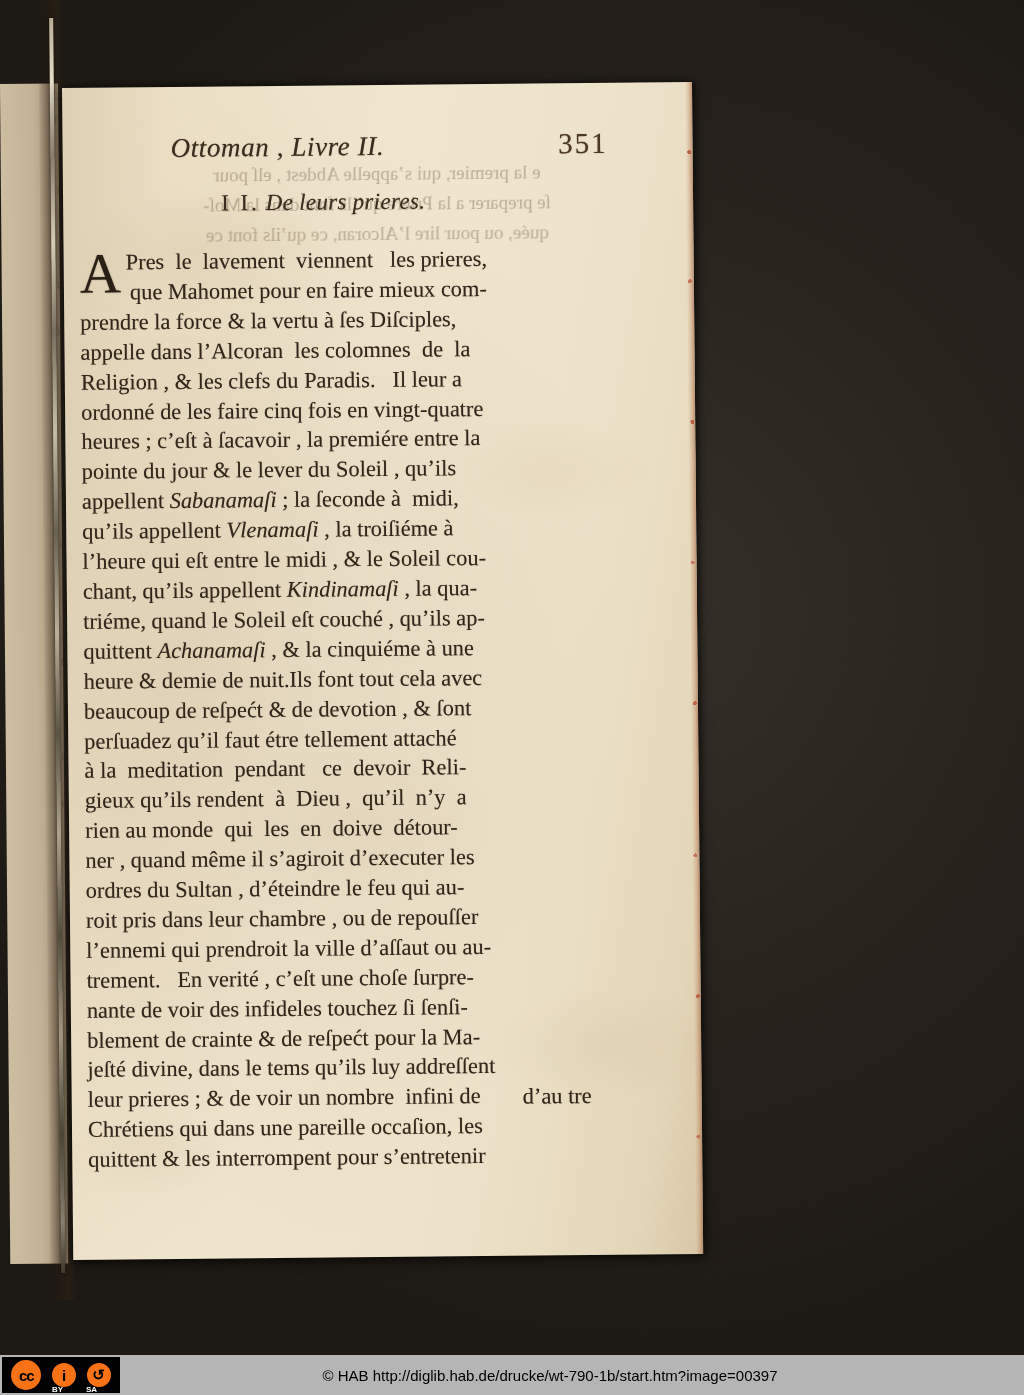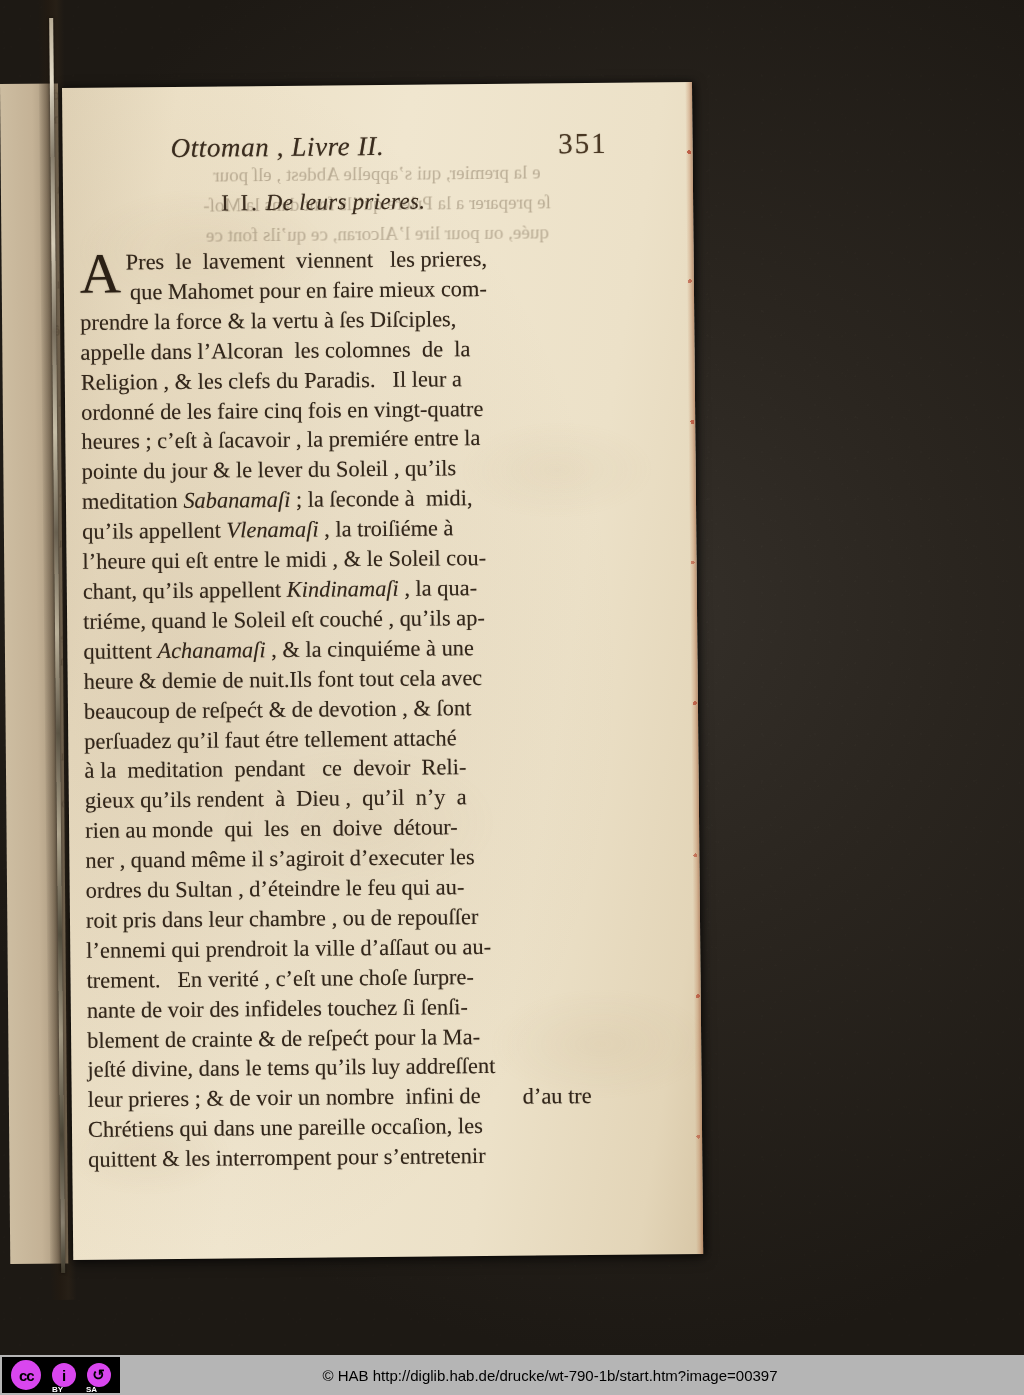--- a/index.html
+++ b/index.html
@@ -165,21 +165,21 @@
     position:absolute;left:0;top:1355px;width:1024px;height:40px;
     background:#b5b5b5;
     display:flex;align-items:center;
   }
   #cc-badge{
     width:118px;height:36px;margin-left:2px;background:#000;
     display:flex;align-items:center;justify-content:space-around;
     padding:0 4px;box-sizing:border-box;
   }
   .cc-mark{
-    background:#d946ef;border-radius:50%;
+    background:#f97316;border-radius:50%;
     display:flex;align-items:center;justify-content:center;
     color:#000;font-family:"Liberation Sans",sans-serif;font-weight:bold;
   }
   .cc-mark.cc{width:30px;height:30px;font-size:15px;letter-spacing:-1px;}
   .cc-mark.by{width:24px;height:24px;font-size:15px;}
   .cc-mark.sa{width:24px;height:24px;font-size:15px;}
   .cc-sub{
     position:absolute;color:#fff;font-family:"Liberation Sans",sans-serif;
     font-size:8px;font-weight:bold;bottom:1px;
   }
@@ -256,21 +256,21 @@
       <div class="dropcap">A</div>
       <div class="body">
           <span class="ln indent1"><span>Pres  le  lavement  viennent   les prieres,</span></span>
           <span class="ln indent2"><span>que Mahomet pour en faire mieux com-</span></span>
           <span class="ln"><span>prendre la force &amp; la vertu à ſes Diſciples,</span></span>
           <span class="ln"><span>appelle dans l’Alcoran  les colomnes  de  la</span></span>
           <span class="ln"><span>Religion , &amp; les clefs du Paradis.   Il leur a</span></span>
           <span class="ln"><span>ordonné de les faire cinq fois en vingt-quatre</span></span>
           <span class="ln"><span>heures ; c’eſt à ſacavoir , la premiére entre la</span></span>
           <span class="ln"><span>pointe du jour &amp; le lever du Soleil , qu’ils</span></span>
-          <span class="ln"><span>meditation </span><i>Sabanamaſi</i><span> ; la ſeconde à  midi,</span></span>
+          <span class="ln"><span>appellent </span><i>Sabanamaſi</i><span> ; la ſeconde à  midi,</span></span>
           <span class="ln"><span>qu’ils appellent </span><i>Vlenamaſi</i><span> , la troiſiéme à</span></span>
           <span class="ln"><span>l’heure qui eſt entre le midi , &amp; le Soleil cou-</span></span>
           <span class="ln"><span>chant, qu’ils appellent </span><i>Kindinamaſi</i><span> , la qua-</span></span>
           <span class="ln"><span>triéme, quand le Soleil eſt couché , qu’ils ap-</span></span>
           <span class="ln"><span>quittent </span><i>Achanamaſi</i><span> , &amp; la cinquiéme à une</span></span>
           <span class="ln"><span>heure &amp; demie de nuit.Ils font tout cela avec</span></span>
           <span class="ln"><span>beaucoup de reſpećt &amp; de devotion , &amp; ſont</span></span>
           <span class="ln"><span>perſuadez qu’il faut étre tellement attaché</span></span>
           <span class="ln"><span>à la  meditation  pendant   ce  devoir  Reli-</span></span>
           <span class="ln"><span>gieux qu’ils rendent  à  Dieu ,  qu’il  n’y  a</span></span>

